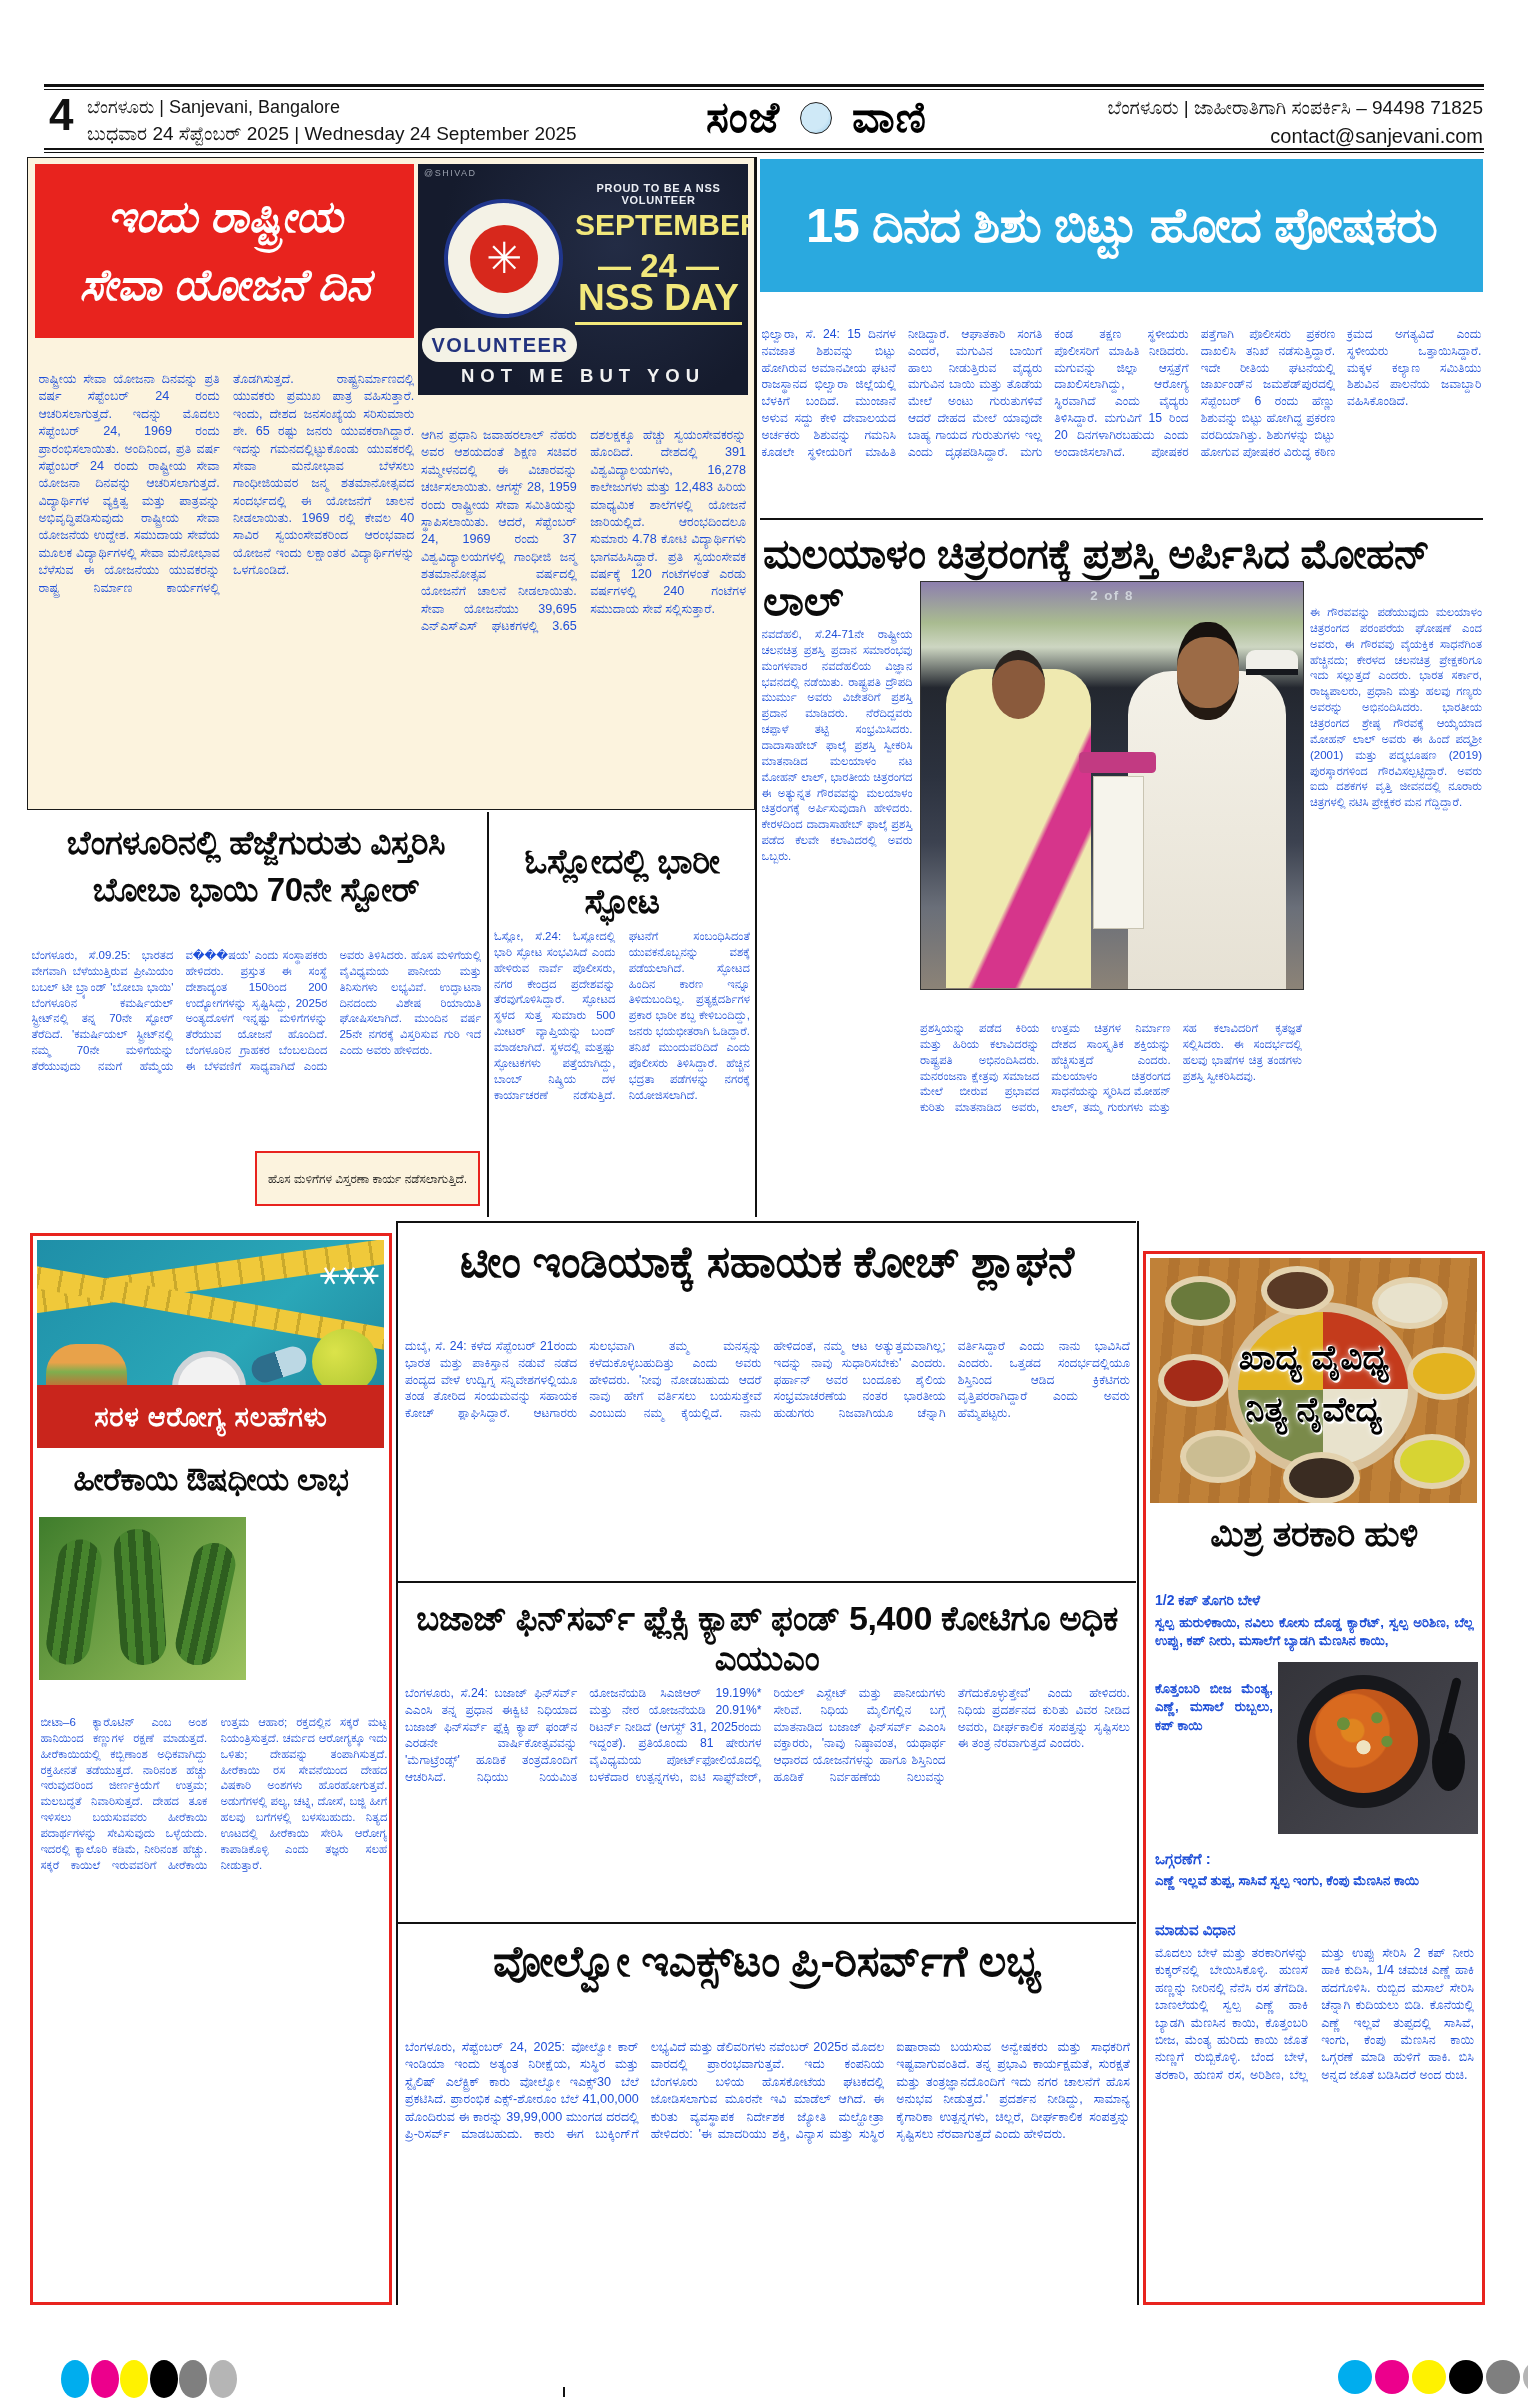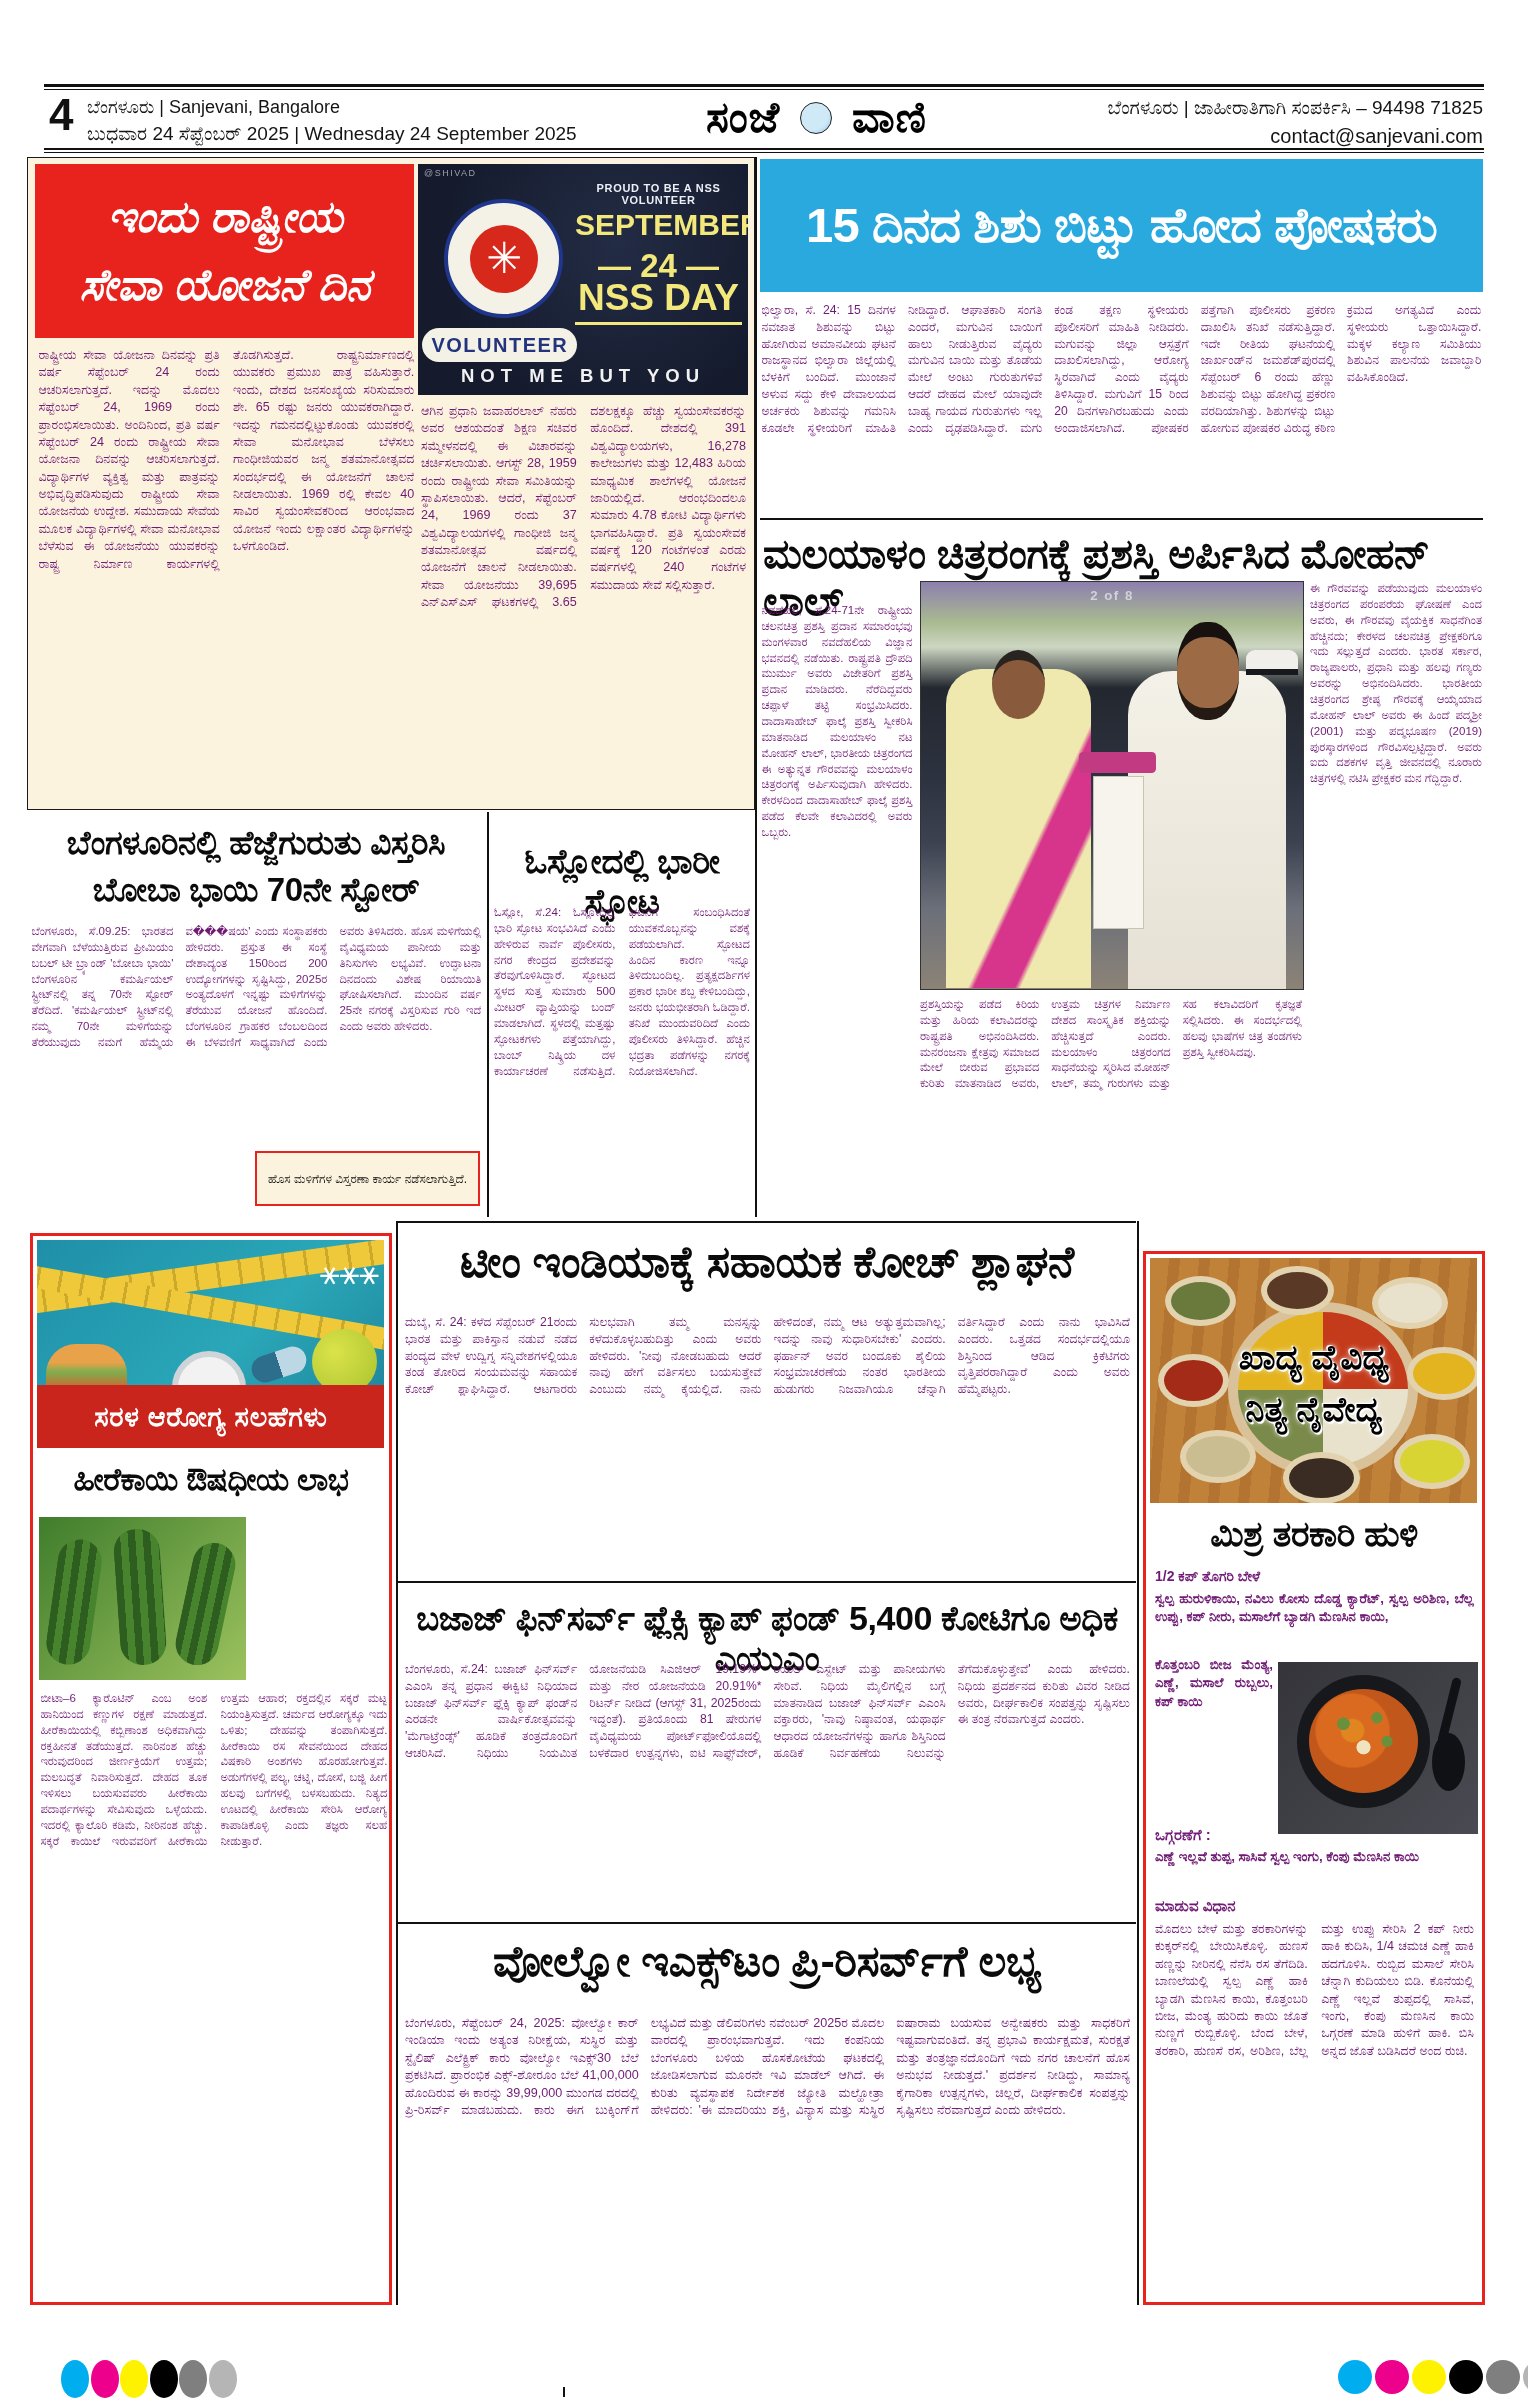--- a/index.html
+++ b/index.html
@@ -2,21 +2,21 @@
 <html style="font-size:12px"><head>
 <meta charset="utf-8">
 <style>
   html,body{margin:0;padding:0;background:#e9e9e9;}
   #page{position:relative;width:1528px;height:2401px;background:#ffffff;margin:0 auto;
         font-family:"Liberation Sans","DejaVu Sans",sans-serif;color:#111;overflow:hidden;}
   .abs{position:absolute;}
   .prelines{white-space:pre-line;}
   .rule-h{background:#111;}
   .rule-v{background:#111;}
-  .kn-body{font-size:12.6px;line-height:1.38;text-align:justify;color:#701a75;overflow:hidden;}
+  .kn-body{font-size:12.6px;line-height:1.38;text-align:justify;color:#1d4ed8;overflow:hidden;margin-top:24px;}
   .kn-body.small{font-size:11.5px;}
   .cols-2{column-count:2;column-gap:13.3px;}
   .cols-3{column-count:3;column-gap:12px;}
   .cols-4{column-count:4;column-gap:12px;}
   .cols-5{column-count:5;column-gap:12px;}
   .headline{font-weight:bold;color:#0b0b0b;letter-spacing:-0.4px;}
   .center{text-align:center;}
   
   .hdr-small{font-size:18px;color:#151515;}
   .masthead{font-weight:bold;font-size:43px;letter-spacing:0.7px;color:#000;display:flex;align-items:center;gap:20px;}

